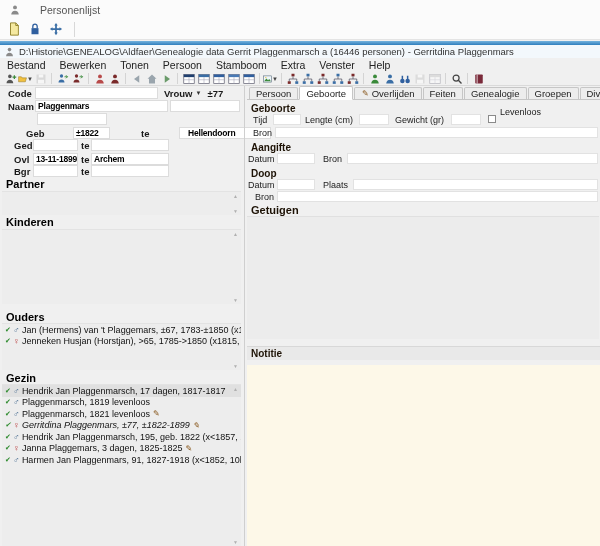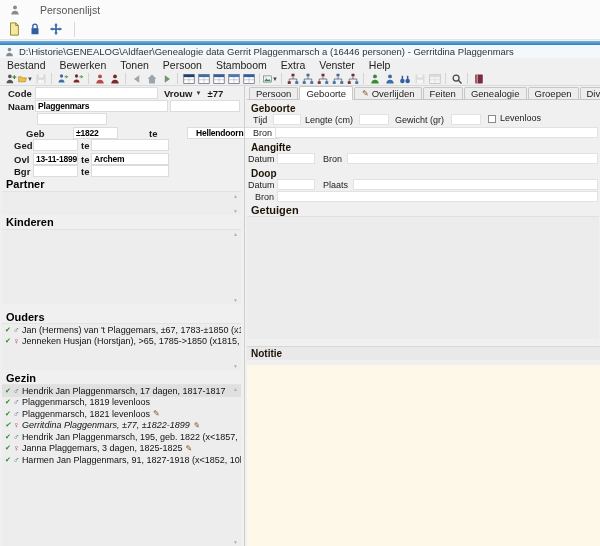--- a/index.html
+++ b/index.html
@@ -344,21 +344,21 @@
       <span class="field" style="width:70px;margin-left:2px;"></span>
     </div>
 
     <div class="lrow" style="top:27px;left:0;">
       <span style="margin-left:35px;"></span>
       <span class="field" style="width:70px;margin-left:2px;"></span>
     </div>
 
     <div class="lrow" style="top:41px;left:12px;gap:28px;">
       <span class="lab" style="margin-left:14px;width:19px;">Geb</span>
-      <span class="field" style="width:45px;">±1822</span>
+      <span class="field" style="width:37px;">±1822</span>
       <span class="lab" style="margin-left:3px;width:10px;">te</span>
       <span class="field" style="width:92px;padding-left:8px;">Hellendoorn</span>
     </div>
 
     <div class="lrow" style="top:53px;left:0;">
       <span class="lab" style="margin-left:14px;width:19px;">Ged</span>
       <span class="field" style="width:45px;"></span>
       <span class="lab" style="margin-left:3px;width:10px;">te</span>
       <span class="field" style="width:78px;"></span>
     </div>
@@ -519,21 +519,21 @@
 
     <div class="ghead" style="top:17px;left:4px;">Geboorte</div>
 
     <span class="rlab" style="top:29px;left:6px;">Tijd</span>
     <span class="rfield" style="top:28px;left:26px;width:28px;"></span>
     <span class="rlab" style="top:29px;left:58px;">Lengte (cm)</span>
     <span class="rfield" style="top:28px;left:112px;width:30px;"></span>
     <span class="rlab" style="top:29px;left:148px;">Gewicht (gr)</span>
     <span class="rfield" style="top:28px;left:204px;width:30px;"></span>
     <span class="checkbox" style="top:29px;left:241px;"></span>
-    <span class="rlab" style="top:27px;left:253px;">Levenloos</span>
+    <span class="rlab" style="top:21px;left:253px;">Levenloos</span>
 
     <span class="rlab" style="top:42px;left:6px;">Bron</span>
     <span class="rfield" style="top:41px;left:28px;right:2px;"></span>
 
     <div class="ghead" style="top:56px;left:4px;">Aangifte</div>
     <span class="rlab" style="top:68px;left:1px;">Datum</span>
     <span class="rfield" style="top:67px;left:30px;width:38px;"></span>
     <span class="rlab" style="top:68px;left:76px;">Bron</span>
     <span class="rfield" style="top:67px;left:100px;right:2px;"></span>
 

